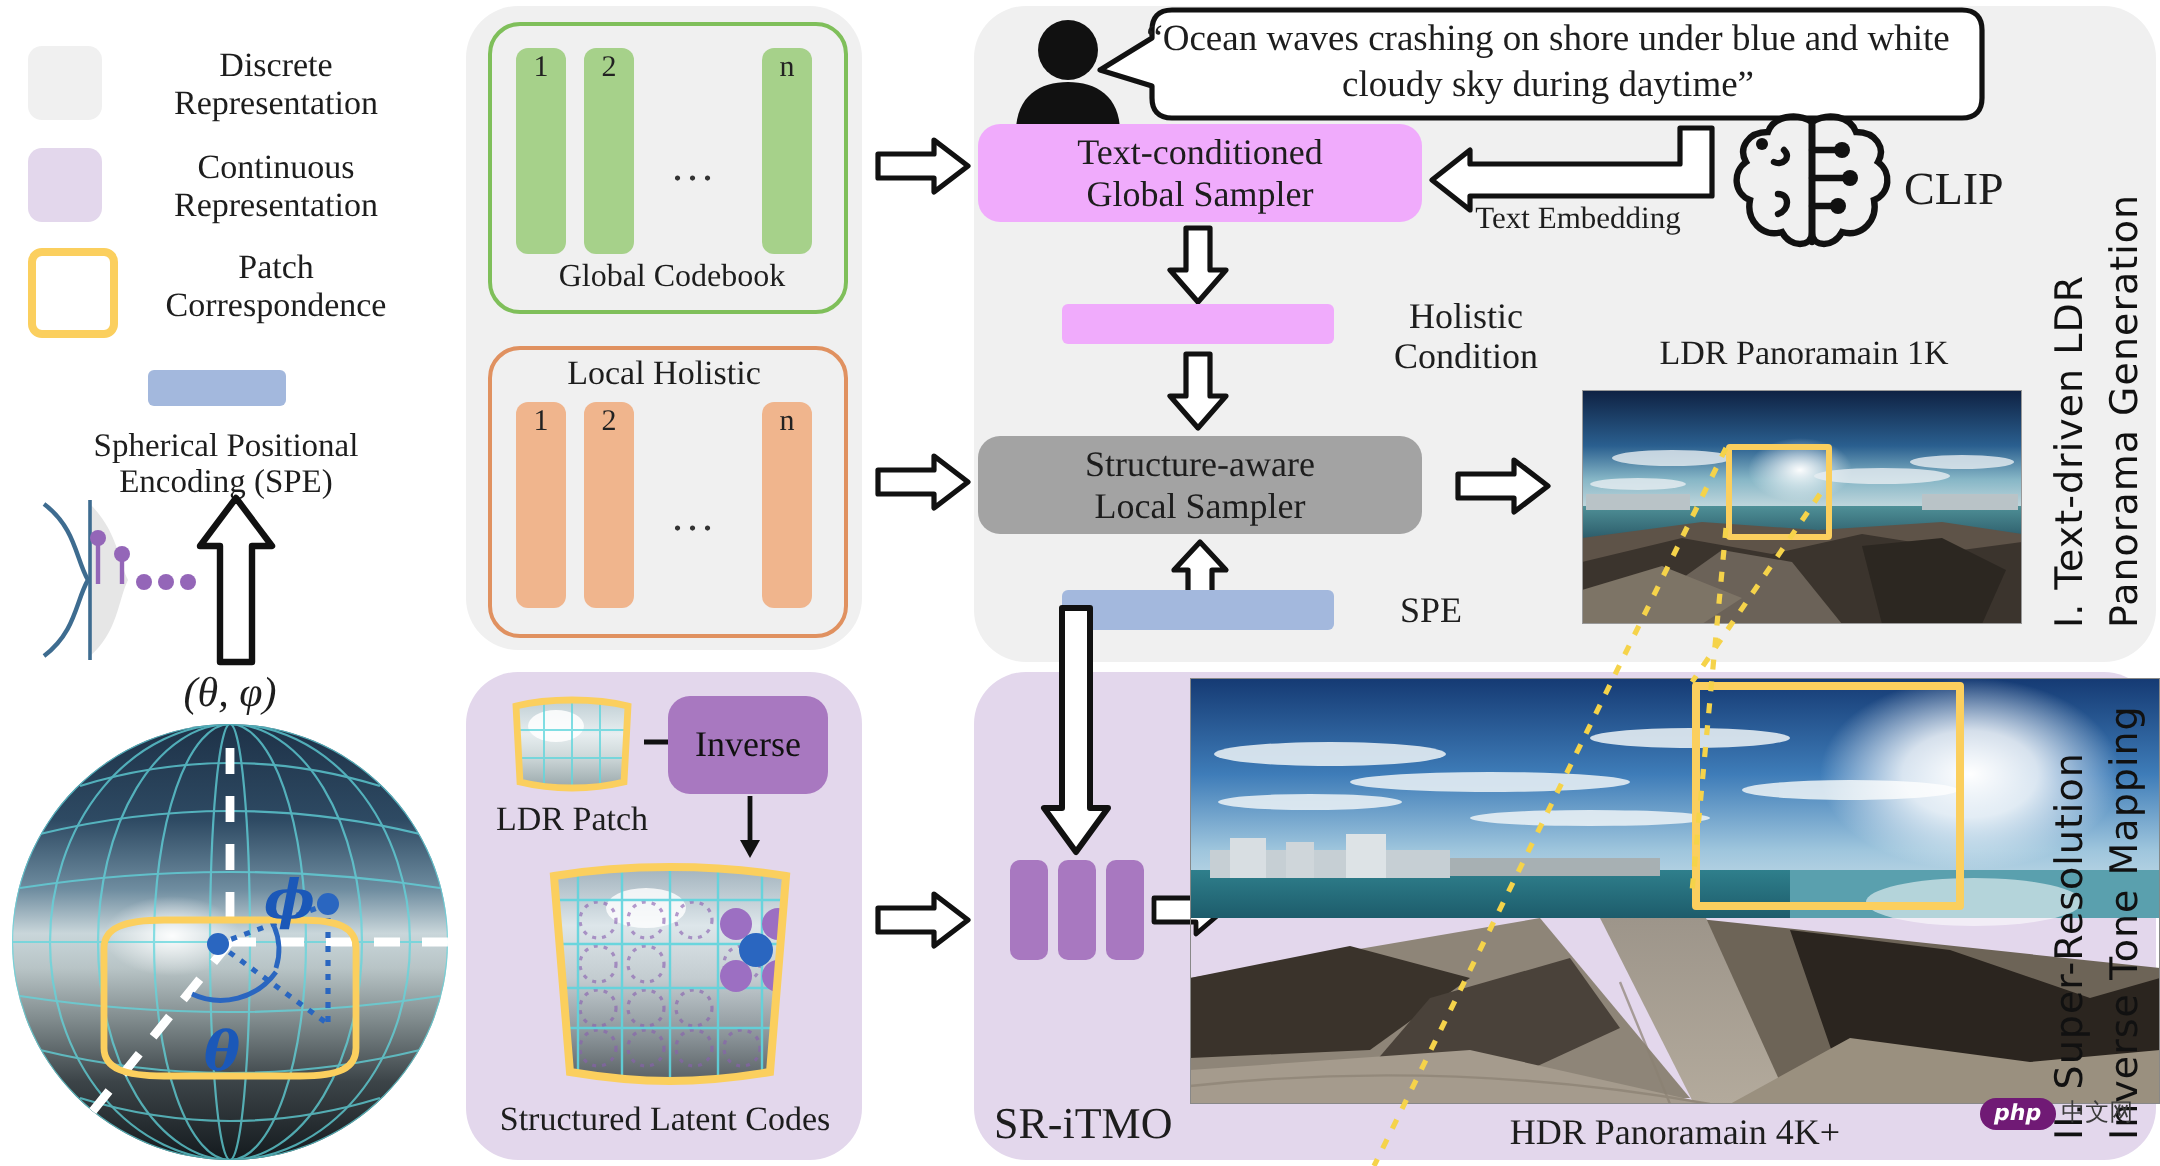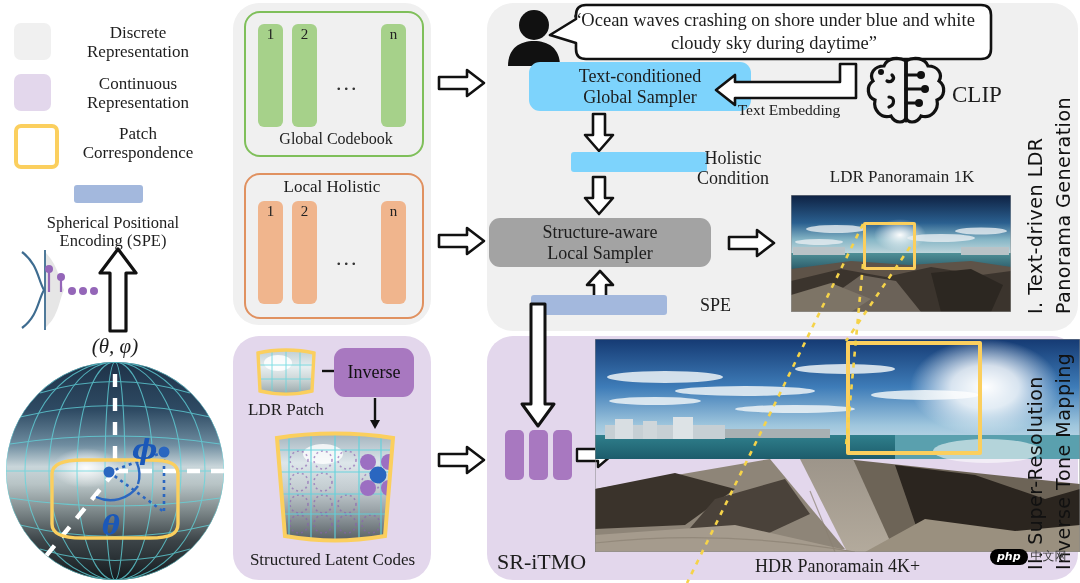--- a/index.html
+++ b/index.html
@@ -20,33 +20,33 @@
 
   
   .cb-box{position:absolute;border-radius:16px;border:2px solid;background:#f0f0f0;}
   .cb-bar{position:absolute;border-radius:6px;}
   .bar-g{background:#a6d18a;}
   .bar-o{background:#f0b58d;}
   .bar-num{position:absolute;font-size:15px;color:#222;text-align:center;}
   .dots{position:absolute;font-size:22px;letter-spacing:2px;color:#333;}
 
   .blk{position:absolute;border-radius:11px;}
-  .blk-g{background:#7dd3fc;margin-left:40px;}
+  .blk-g{background:#f0abfc;}
   .blk-o{background:#a3a3a3;}
   .blk-b{background:#a3b8dd;}
   .blk-pp{background:#a878c0;}
 
   .vert{position:absolute;font-family:"DejaVu Sans",sans-serif;
         writing-mode:vertical-rl;transform:rotate(180deg);
         letter-spacing:.5px;color:#111;}
   .ybox{position:absolute;border:3px solid #fbcf5e;border-radius:2px;}
   .pano{position:absolute;overflow:hidden;}
   svg{display:block;overflow:visible;}
   .wm{position:absolute;display:flex;align-items:center;gap:3px;}
-  .wm-php{background:#000000;color:#fff;border-radius:8px;font-size:11px;
+  .wm-php{background:#701a75;color:#fff;border-radius:8px;font-size:11px;
           padding:1px 7px 2px;font-style:italic;font-family:"DejaVu Sans",sans-serif;font-weight:bold;}
   .wm-cn{color:#3a3a3a;font-size:12px;font-family:Liberation Serif, serif;}
 </style>
 </head>
 <body>
 
 <div class="sw sw-d" style="left:14px;top:23px;width:37px;height:37px;"></div>
 <div class="lbl abs ctr" style="left:58px;top:18px;width:160px;height:48px;font-size:17px;white-space:pre-line;">Discrete
 Representation</div>
 

